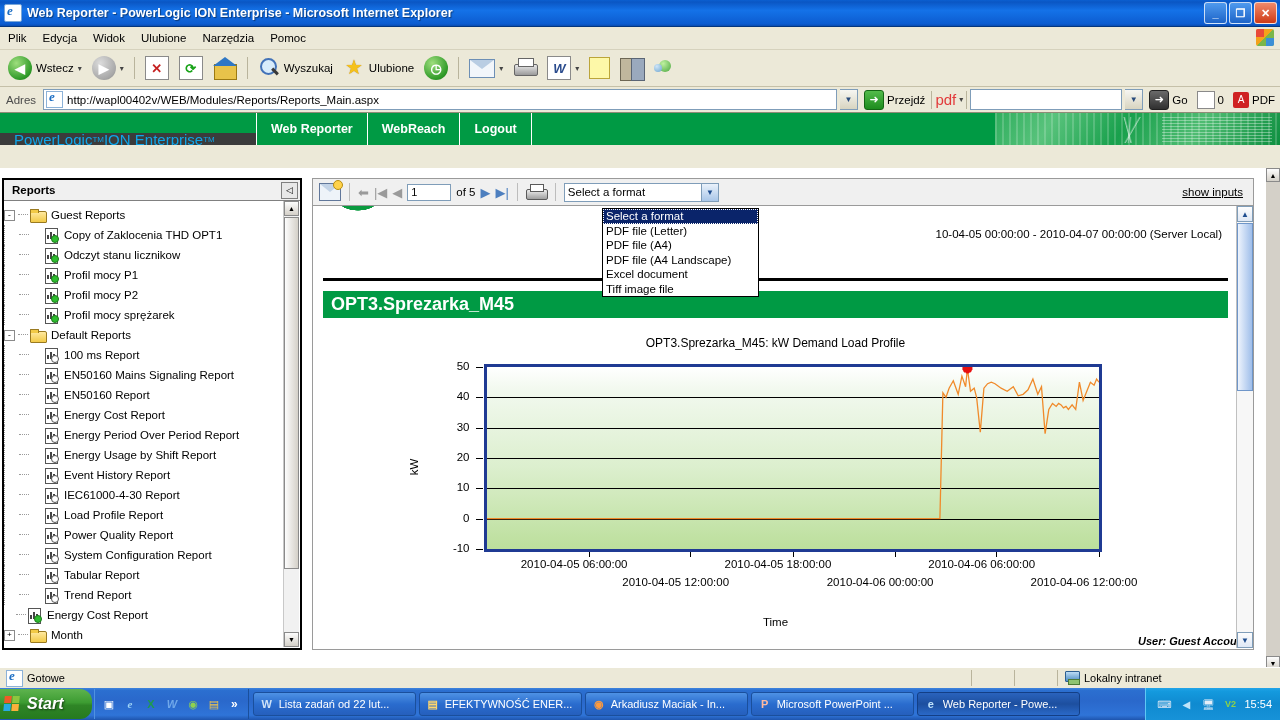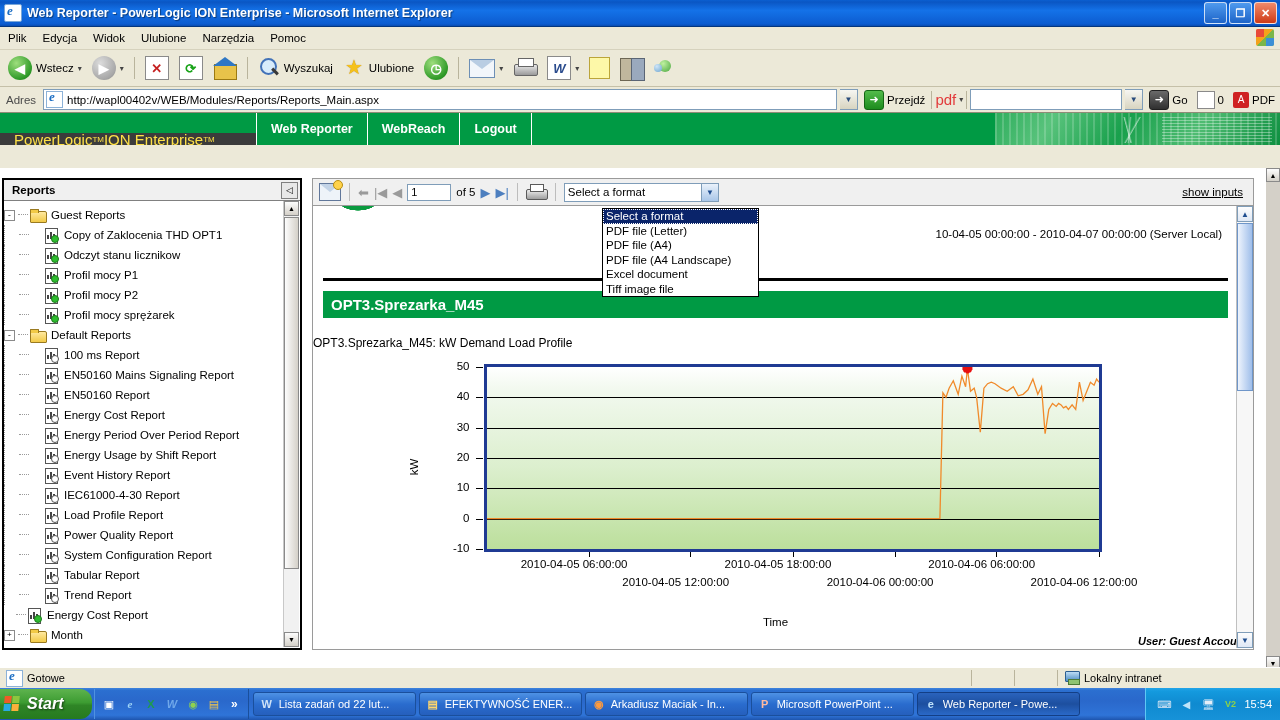--- a/index.html
+++ b/index.html
@@ -133,21 +133,21 @@
     border-radius:3px;color:#fff;font-size:11px;display:flex;align-items:center;justify-content:center;flex:none;}
   .pdflogo{color:#e23a3a;font-size:15px;font-family:"Liberation Sans",sans-serif;}
   .pdfbox{width:150px;height:19px;background:#fff;border:1px solid #7f9db9;flex:none;}
   .acro{width:16px;height:16px;background:#cf2222;border-radius:2px;color:#fff;font-size:10px;
     display:flex;align-items:center;justify-content:center;flex:none;}
   .vsep{width:1px;height:18px;background:#b9b49c;}
 
   
   .banner{height:32px;display:flex;align-items:stretch;background:#009a44;position:relative;overflow:hidden;}
   .brand{
-    background:#3b3b3b;color:#fde047;display:flex;align-items:center;
+    background:#3b3b3b;color:#0ea5e9;display:flex;align-items:center;
     padding:0 14px;font-size:15px;white-space:nowrap;width:256px;box-sizing:border-box;margin-top:20px;
   }
   .brand sup{font-size:8px;vertical-align:super;}
   .navitem{
     color:#fff;font-weight:bold;font-size:12.5px;display:flex;align-items:center;
     padding:0 14px;border-right:1px solid #fff;white-space:nowrap;
   }
   .navitem.first{border-left:1px solid #fff;}
   .bannerart{
     position:absolute;right:0;top:0;height:32px;width:285px;
@@ -246,22 +246,22 @@
     box-sizing:border-box;display:flex;align-items:center;justify-content:center;font-size:8px;color:#1f4d8f;}
   .xpsb-thumb{position:absolute;left:0;width:16px;background:linear-gradient(90deg,#eef4fd,#9fbeea);
     border:1px solid #6f96c9;box-sizing:border-box;}
 
   .rpt-page{position:absolute;left:0;top:0;width:925px;}
   .rpt-header{position:relative;height:72px;border-bottom:3px solid #000;margin:0 10px 0 10px;}
   .logo-green{position:absolute;left:8px;top:-8px;width:54px;height:16px;
     background:radial-gradient(ellipse at 50% 0%,#0a9a3f 55%,transparent 56%);}
   .daterange{position:absolute;right:6px;top:22px;font-size:11.5px;color:#000;white-space:nowrap;}
   .greenbar{margin:10px 10px 0 10px;height:27px;background:#009a44;color:#fff;font-weight:bold;
-    font-size:15px;display:flex;align-items:center;padding-left:8px;}
-  .charttitle{text-align:left;font-size:12px;margin-top:18px;}
+    font-size:18px;display:flex;align-items:center;padding-left:8px;}
+  .charttitle{text-align:center;font-size:12px;margin-top:18px;}
 
   .chartwrap{position:relative;margin:6px auto 0 auto;width:760px;height:290px;}
   .ylabel{position:absolute;left:10px;top:105px;font-size:11.5px;transform:rotate(-90deg);transform-origin:center;}
   .plot{position:absolute;left:88px;top:8px;width:618px;height:188px;
     border:3px solid #1f3a93;box-sizing:border-box;
     background:linear-gradient(to bottom,#ffffff 0%,#f2f9ef 12%,#dcefce 55%,#bcdf9c 100%);}
   .gridline{position:absolute;left:0;width:100%;height:1px;background:#000;}
   .ytick{position:absolute;right:0;font-size:11.5px;text-align:right;width:26px;}
   .ytickmark{position:absolute;width:7px;height:1px;background:#000;}
   .xticklabel{position:absolute;font-size:11.5px;white-space:nowrap;}

